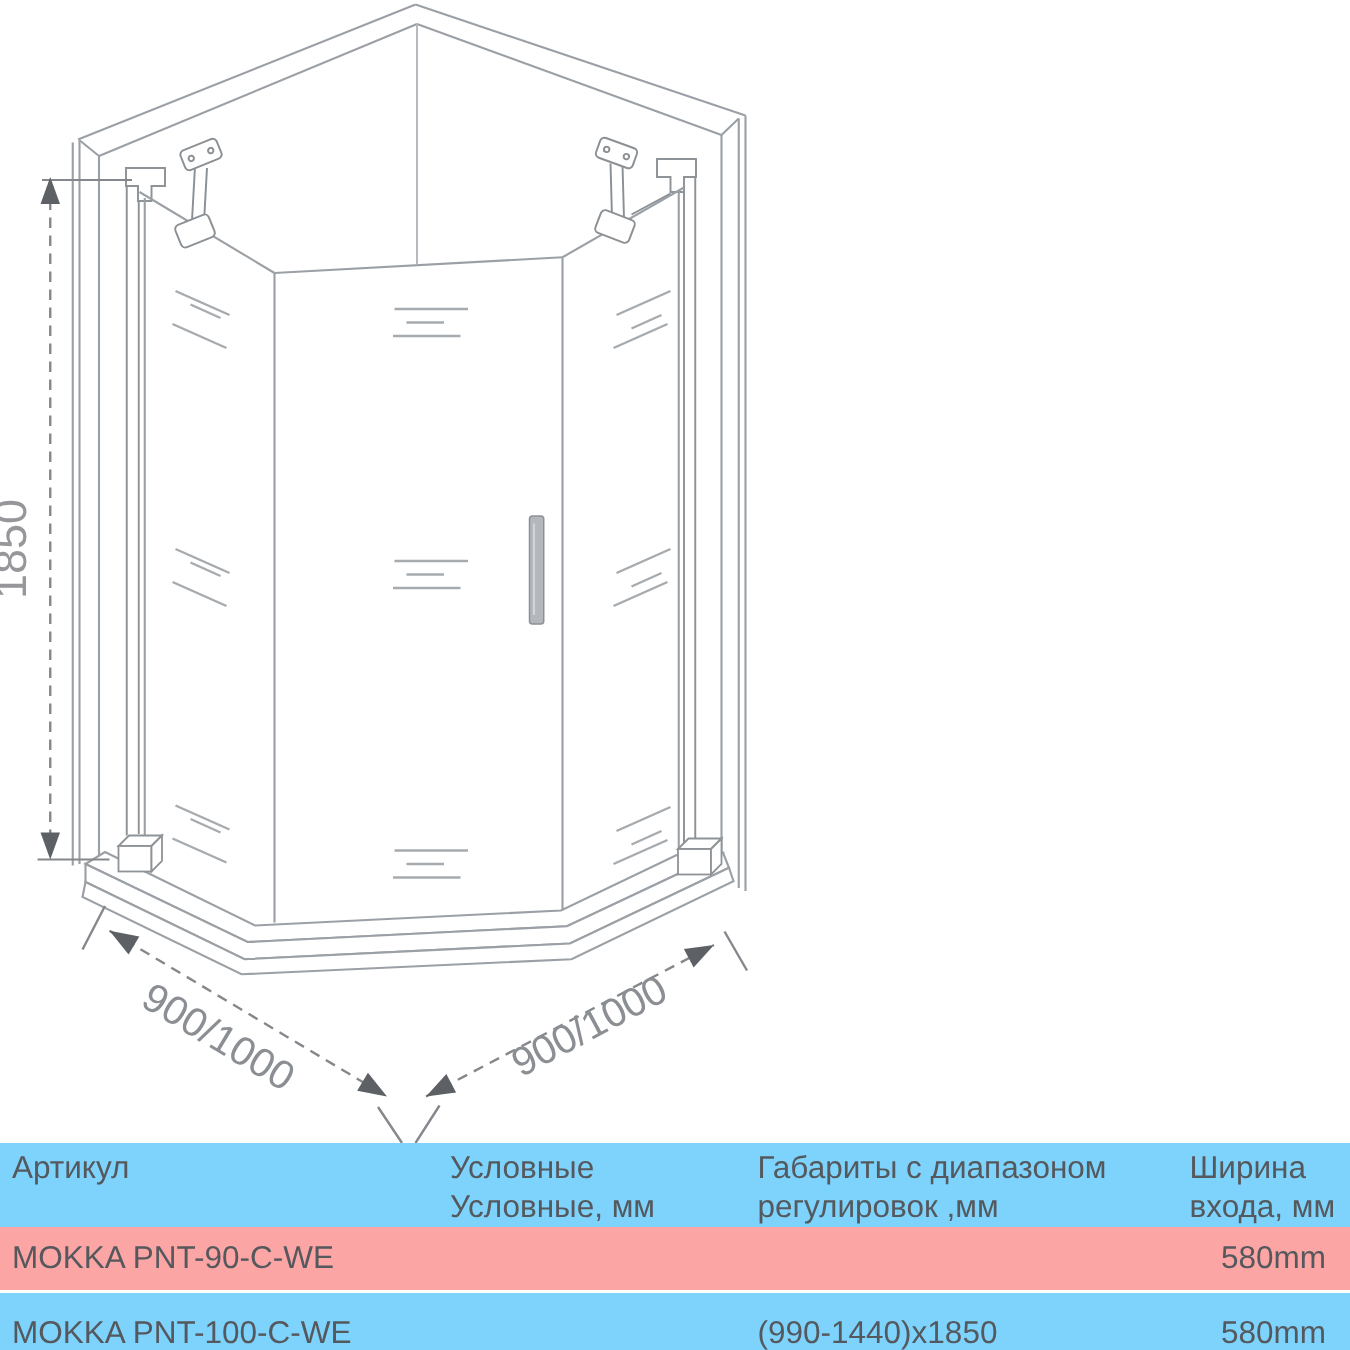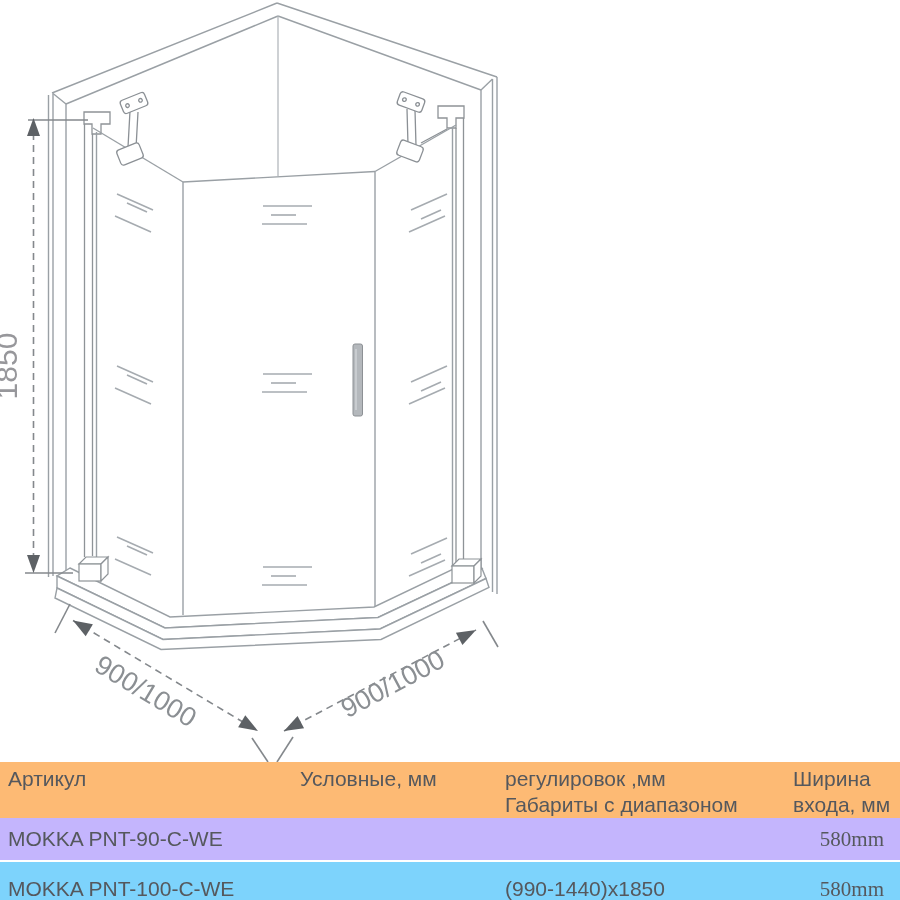--- a/index.html
+++ b/index.html
@@ -5,27 +5,27 @@
   html,body{margin:0;padding:0;background:#fff;}
   #stage{position:relative;width:900px;height:900px;background:#ffffff;overflow:hidden;
          font-family:"Liberation Sans",sans-serif;}
   #drawing{position:absolute;top:0;left:0;}
   svg text{font-family:"Liberation Sans",sans-serif;}
 
   
   .spec-table{position:absolute;top:762px;left:0;width:900px;height:138px;
               font-size:21px;color:#55585d;}
   .band{position:absolute;left:0;width:900px;}
-  .thead{top:0;height:56px;background:#fdba74;}
-  .trow1{top:56px;height:42px;background:#c4b5fd;}
+  .thead{top:0;height:56px;background:#7dd3fc;}
+  .trow1{top:56px;height:42px;background:#fca5a5;}
   .trow2{top:100px;height:54px;background:#7dd3fc;}
   .cell{position:absolute;top:0;height:100%;display:flex;align-items:center;white-space:nowrap;}
   .hcell{position:absolute;top:4px;line-height:26px;white-space:nowrap;}
   .c1{left:8px;}  .c2{left:300px;}  .c3{left:505px;}  .c4{left:793px;}
-  .c4v{left:auto;right:16px;text-align:right;font-family:Liberation Serif, serif;}
+  .c4v{left:auto;right:16px;text-align:right;}
 </style>
 </head>
 <body>
 
 <div id="stage">
 
   <svg id="drawing" width="900" height="762" viewBox="0 0 900 762">
 
     <g stroke="#9aa0a5" stroke-width="1.4" fill="none">
       <path d="M277,3 L52,93"></path>
@@ -191,25 +191,26 @@
     </g>
   </svg>
 
   <div class="spec-table">
 
     <div class="band thead">
       <div class="hcell c1">
         <div>Артикул</div>
       </div>
       <div class="hcell c2">
+        <div>Условные</div>
         <div>Условные, мм</div>
       </div>
       <div class="hcell c3">
+        <div>Габариты с диапазоном</div>
         <div>регулировок ,мм</div>
-        <div>Габариты с диапазоном</div>
       </div>
       <div class="hcell c4">
         <div>Ширина</div>
         <div>входа, мм</div>
       </div>
     </div>
 
     <div class="band trow1">
       <div class="cell c1">MOKKA PNT-90-C-WE</div>
       <div class="cell c4v">580mm</div>

